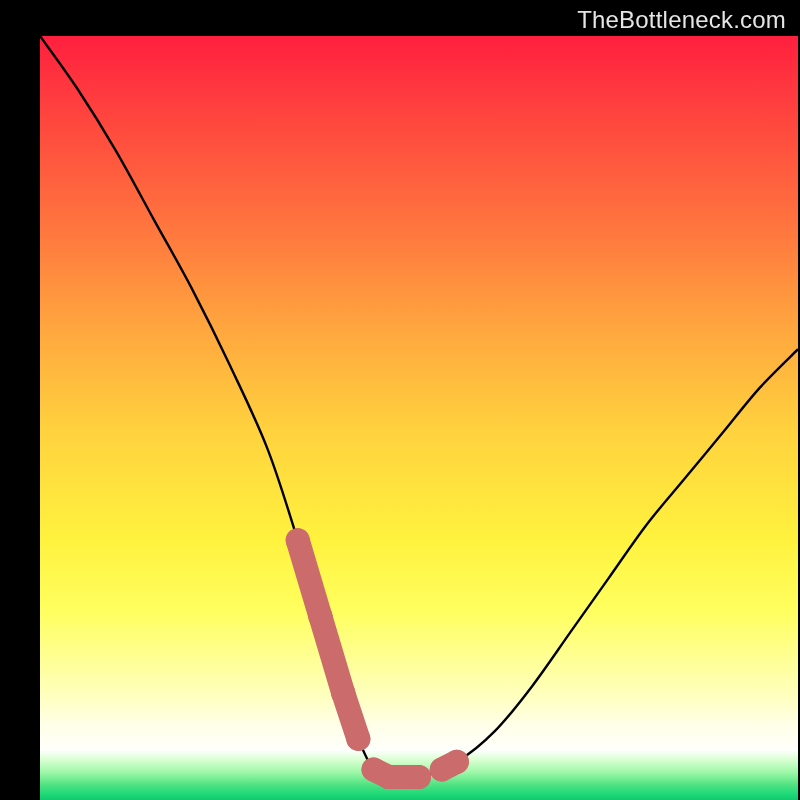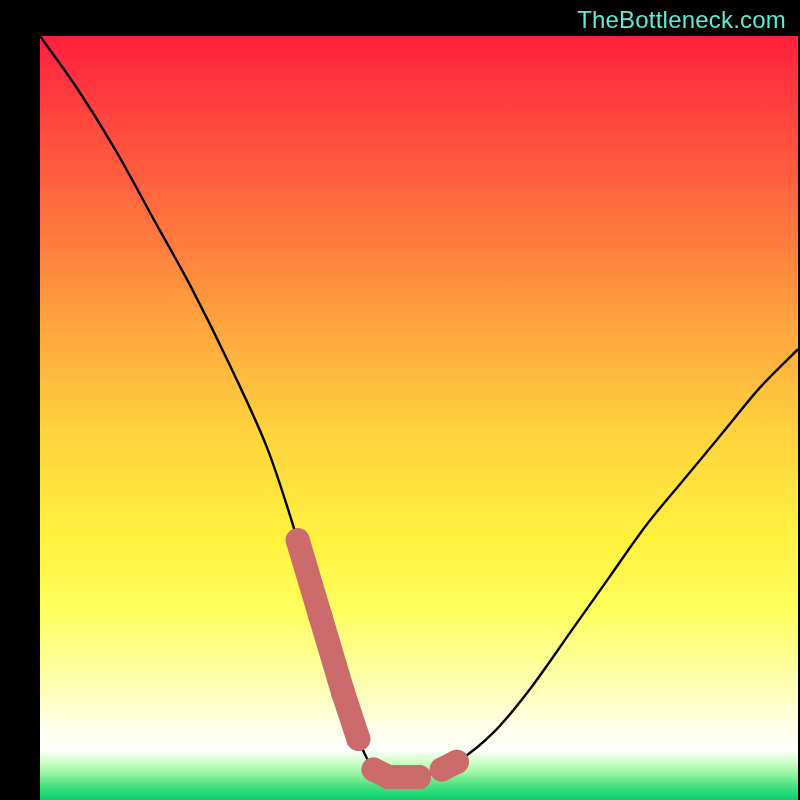--- a/index.html
+++ b/index.html
@@ -14,21 +14,21 @@
   .frame {
     position: relative;
     width: 800px;
     height: 800px;
     background: #000;
   }
   .watermark {
     position: absolute;
     top: 6px;
     right: 14px;
-    color: #5eead4;
+    color: #e5e5e5;
     font-size: 24px;
     font-weight: 400;
     letter-spacing: 0.2px;
     z-index: 20;
   }
   .plot {
     position: absolute;
     left: 40px;
     top: 36px;
     width: 758px;

